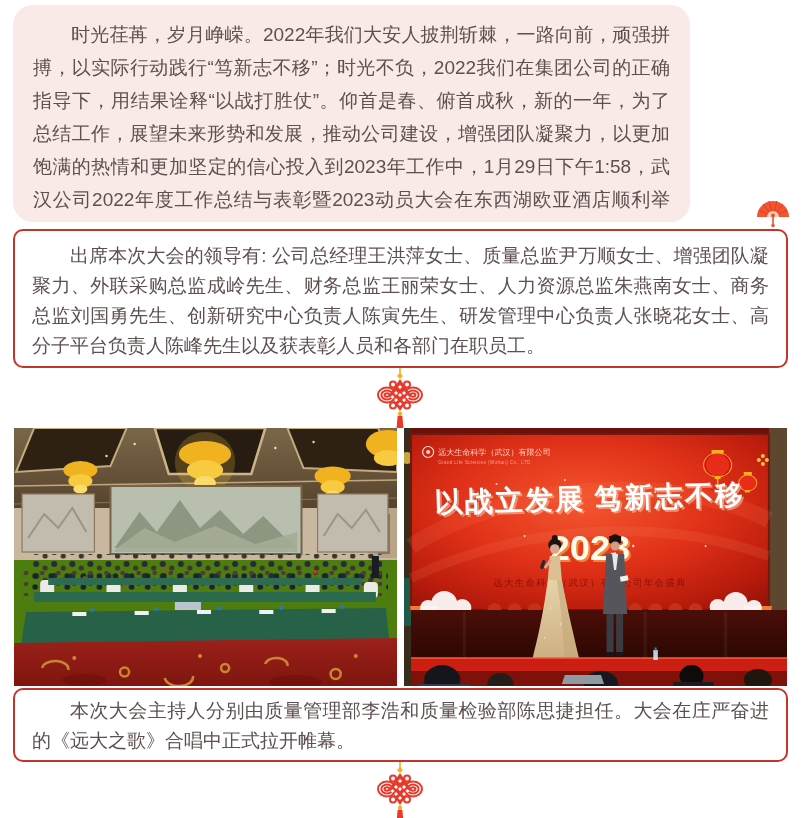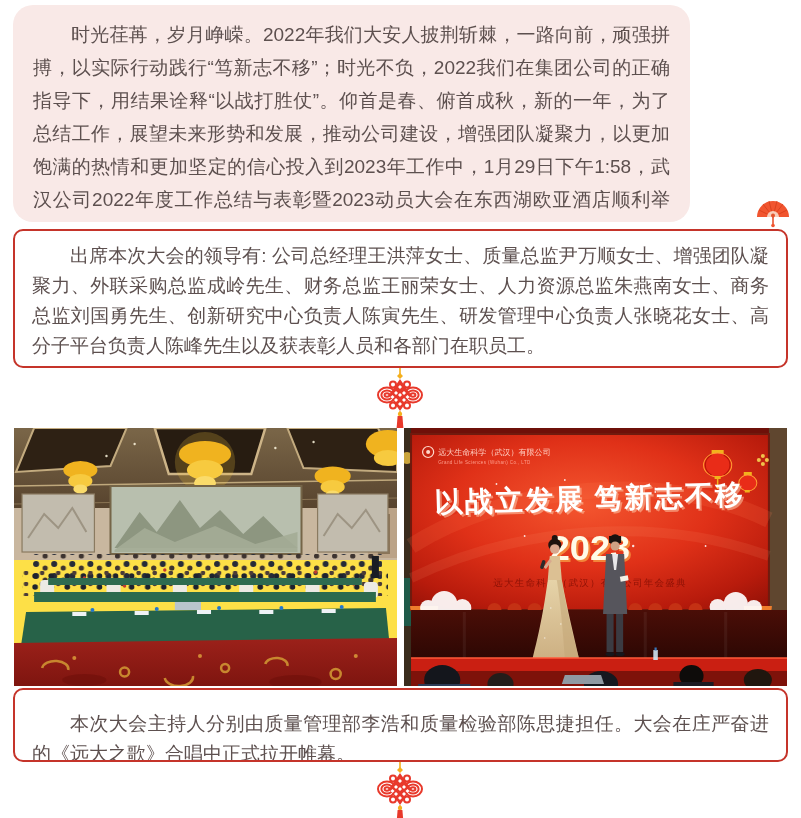--- a/index.html
+++ b/index.html
@@ -14,33 +14,33 @@
   .para {
     font-size:19px; line-height:33px; color:#5d504f;
     text-align:justify; text-indent:2em;
   }
   .bordered-box {
     position:absolute; left:13px; width:775px; background:#fff;
     border:2px solid #c5342a; border-radius:10px; padding:10px 17px; overflow:hidden;
   }
   .attendees-box { top:229px; height:139px; }
   .attendees-box .para { line-height:30px; }
-  .hosts-box { top:688px; height:74px; padding-top:19px; }
+  .hosts-box { top:688px; height:74px; padding-top:6px; }
   .hosts-box .para { line-height:30px; }
 
   .fan-ornament { position:absolute; left:754px; top:193px; width:38px; height:38px; z-index:3; }
   .fan-ornament svg { display:block; }
 
   .knot { position:absolute; left:377px; width:46px; height:60px; z-index:2; }
   .knot-top { top:368px; }
   .knot-bottom { top:762px; }
   .knot svg { display:block; }
 
   .photo-row { position:absolute; left:14px; top:428px; width:773px; height:258px; display:flex; gap:7px; }
-  .photo { flex:1; height:258px; overflow:hidden; background:#fde047; }
+  .photo { flex:1; height:258px; overflow:hidden; background:#4d7c0f; }
   .photo svg { width:100%; height:100%; display:block; }
 </style>
 </head>
 <body>
 
 <div class="page">
 
   <section class="intro-block">
     <p class="para">时光荏苒，岁月峥嵘。2022年我们大安人披荆斩棘，一路向前，顽强拼搏，以实际行动践行“笃新志不移”；时光不负，2022我们在集团公司的正确指导下，用结果诠释“以战打胜仗”。仰首是春、俯首成秋，新的一年，为了总结工作，展望未来形势和发展，推动公司建设，增强团队凝聚力，以更加饱满的热情和更加坚定的信心投入到2023年工作中，1月29日下午1:58，武汉公司2022年度工作总结与表彰暨2023动员大会在东西湖欧亚酒店顺利举行。</p>
   </section>

